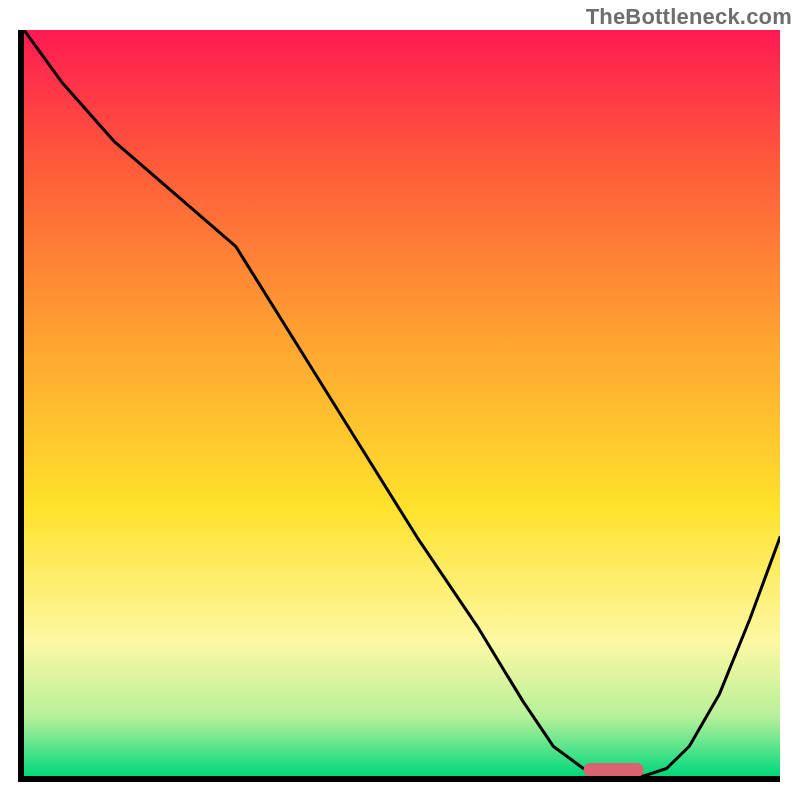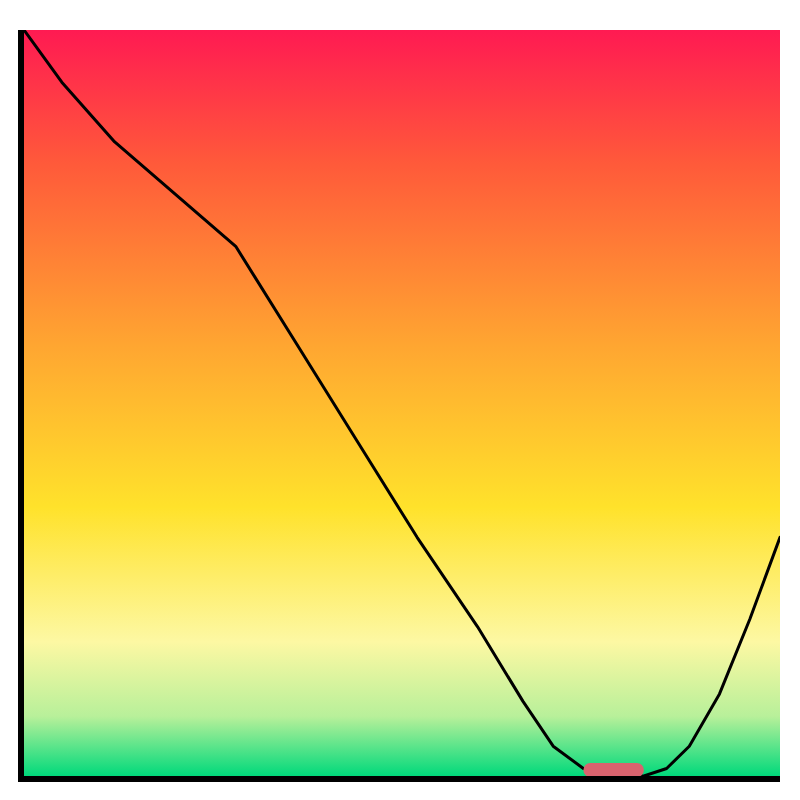--- a/index.html
+++ b/index.html
@@ -46,20 +46,21 @@
     left: 24px;
     top: 30px;
     width: 756px;
     height: 746px;
   }
 </style>
 </head>
 <body>
 
 <div class="container">
+  <div class="watermark">TheBottleneck.com</div>
 
   <div class="axis-left"></div>
   <div class="axis-bottom"></div>
 
   <svg class="chart" viewBox="0 0 756 746" preserveAspectRatio="none">
     <defs>
       <linearGradient id="bg-grad" x1="0" y1="0" x2="0" y2="1">
         <stop id="gs0" offset="0%" stop-color="#ff1a52"></stop>
         <stop id="gs1" offset="18%" stop-color="#ff5a3a"></stop>
         <stop id="gs2" offset="42%" stop-color="#ffa531"></stop>

